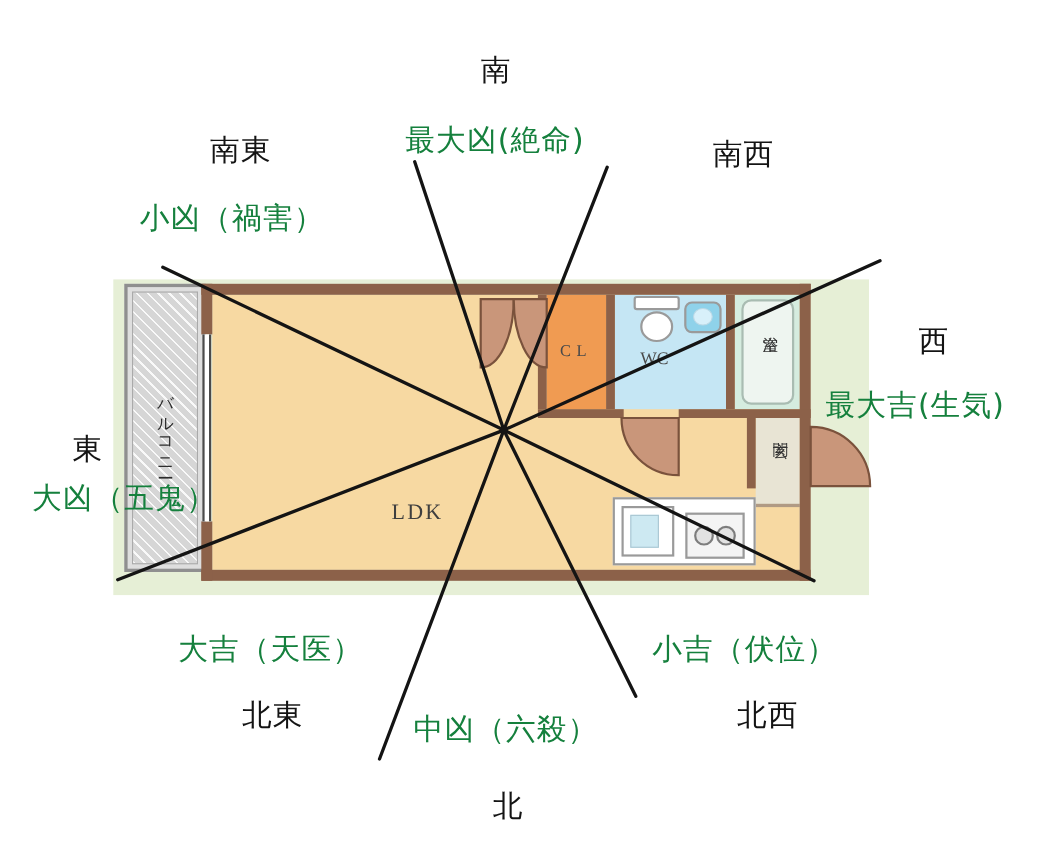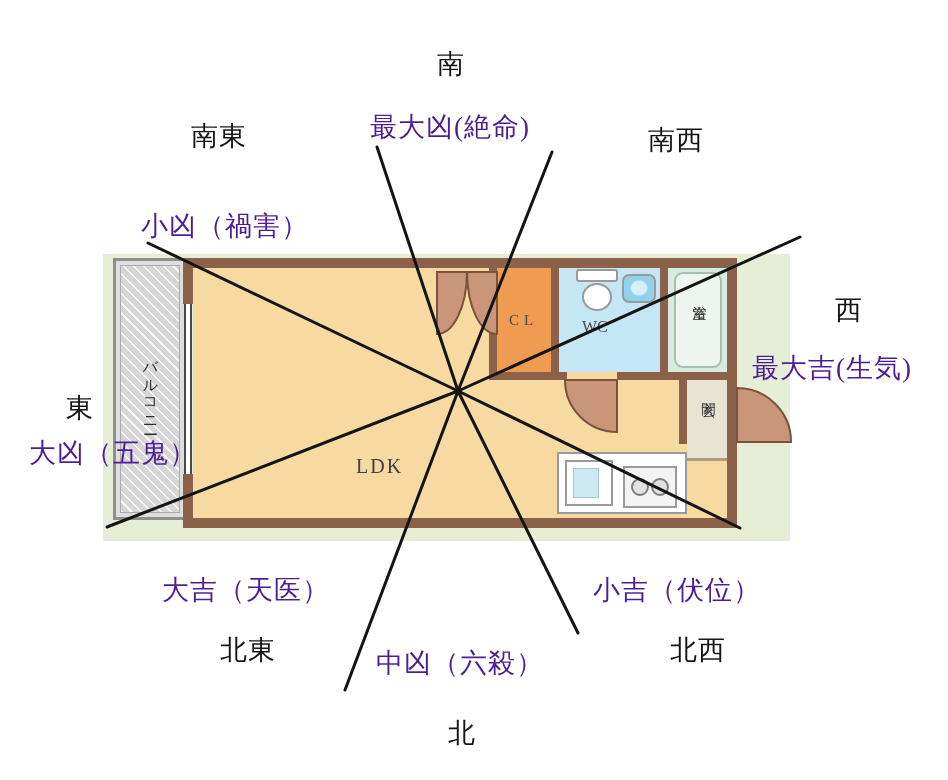--- a/index.html
+++ b/index.html
@@ -1,21 +1,21 @@
 <!DOCTYPE html>
 <html><head>
 <meta charset="utf-8">
 <style>
   * { margin:0; padding:0; box-sizing:border-box; }
   html,body { background:#ffffff; }
   body { font-family:"DejaVu Sans","Liberation Sans",sans-serif; }
   .stage { position:relative; width:948px; height:780px; background:#fff; overflow:hidden; }
   .lbl { position:absolute; transform:translate(-50%,-50%); white-space:nowrap;
          font-size:27px; color:#141414; letter-spacing:1px; }
-  .lbl.fortune { color:#4c1d95;font-family:Liberation Serif, serif; }
+  .lbl.fortune { color:#15803d; }
   .plan-bg { position:absolute; left:103px; top:254px; width:687px; height:287px;
              background:#e6efd6; }
   .wall { position:absolute; background:#8c6149; }
   .floor { position:absolute; }
   .vtext { writing-mode:vertical-rl; text-orientation:upright; }
   
   .balcony { position:absolute; left:113px; top:258px; width:74px; height:262px;
              background:#dedede; border:3px solid #8f8f8f; }
   .balcony-hatch { position:absolute; left:4px; top:4px; right:4px; bottom:4px;
              background:#d6d6d6;
@@ -129,20 +129,20 @@
   <div class="lbl" style="left:451px; top:64px;">南</div>
   <div class="lbl" style="left:219px; top:136px;">南東</div>
   <div class="lbl" style="left:676px; top:140px;">南西</div>
   <div class="lbl" style="left:849px; top:310px;">西</div>
   <div class="lbl" style="left:80px;  top:408px;">東</div>
   <div class="lbl" style="left:235px; top:650px;margin-left:13px;">北東</div>
   <div class="lbl" style="left:462px; top:733px;">北</div>
   <div class="lbl" style="left:698px; top:650px;">北西</div>
 
   <div class="lbl fortune" style="left:450px; top:127px;">最大凶(絶命)</div>
-  <div class="lbl fortune" style="left:225px; top:198px;margin-top:28px;">小凶（禍害）</div>
+  <div class="lbl fortune" style="left:211px; top:198px;">小凶（禍害）</div>
   <div class="lbl fortune" style="left:832px; top:368px;">最大吉(生気)</div>
   <div class="lbl fortune" style="left:113px; top:453px;">大凶（五鬼）</div>
   <div class="lbl fortune" style="left:246px; top:590px;text-align:right;">大吉（天医）</div>
   <div class="lbl fortune" style="left:460px; top:663px;">中凶（六殺）</div>
   <div class="lbl fortune" style="left:677px; top:590px;">小吉（伏位）</div>
 
 </div>
 
 </body></html>

